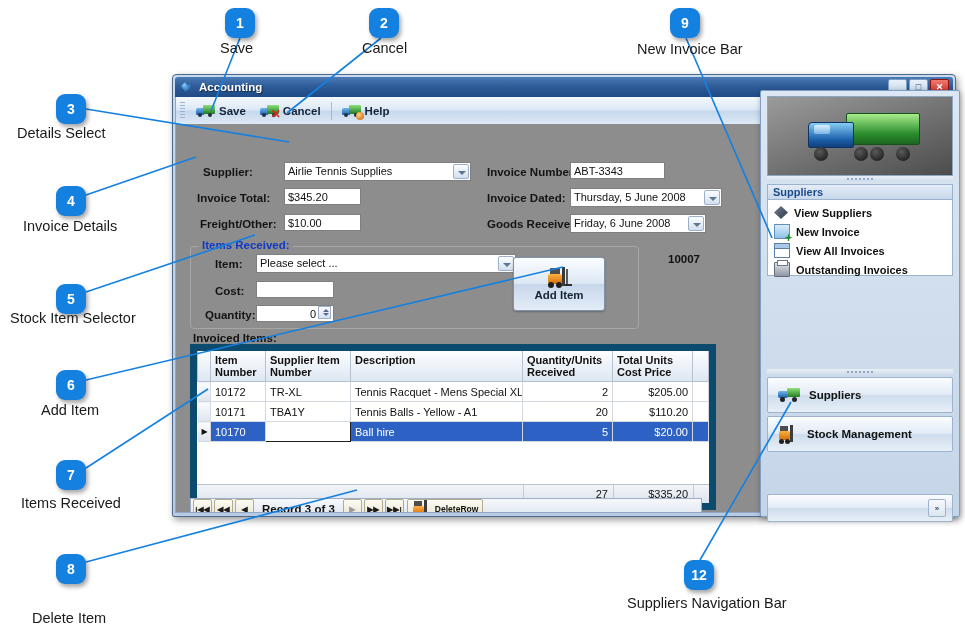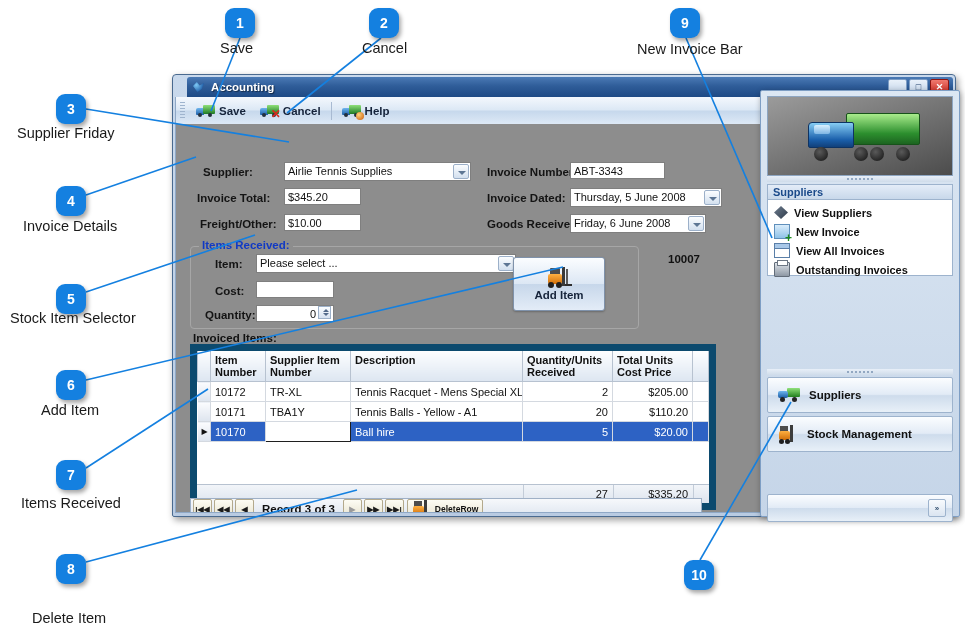--- a/index.html
+++ b/index.html
@@ -14,21 +14,21 @@
            box-shadow:2px 3px 4px rgba(0,0,0,.35);pointer-events:auto;}
   .callout-label{position:absolute;color:#1a1a1a;font-size:14.5px;
                  white-space:nowrap;pointer-events:auto;}
   #leaders{position:absolute;inset:0;z-index:35;pointer-events:none;}
 
   
   #win{position:absolute;left:172px;top:74px;width:782px;height:441px;
        z-index:10;border:1px solid #4a6a8f;border-radius:4px 4px 2px 2px;
        background:linear-gradient(180deg,#c9d9ec 0%,#b9cbe2 100%);
        box-shadow:2px 3px 7px rgba(0,0,0,.40);overflow:hidden;}
-  .titlebar{height:20px;margin:2px 2px 0 14px;border-radius:3px 3px 0 0;
+  .titlebar{height:20px;margin:2px 2px 0 2px;border-radius:3px 3px 0 0;
             background:linear-gradient(180deg,#4b7ab5 0%,#2f5d99 45%,#1e4a85 100%);
             display:flex;align-items:center;padding:0 2px;}
   .tb-ico{width:16px;height:14px;margin:0 4px 0 2px;position:relative;}
   .tb-ico:before{content:"";position:absolute;left:2px;top:2px;width:11px;height:10px;
       background:radial-gradient(circle at 30% 30%,#7ec8f5,#1f5fa8 70%);
       clip-path:polygon(0 40%,35% 0,60% 35%,100% 10%,80% 70%,40% 100%);}
   .tb-title{color:#fff;font-size:11.5px;font-weight:bold;
             text-shadow:1px 1px 1px rgba(0,0,0,.5);}
   .tb-btns{margin-left:auto;display:flex;gap:2px;padding-right:2px;}
   .tb-btn{width:17px;height:15px;border:1px solid #7d9dc4;border-radius:2px;
@@ -523,27 +523,28 @@
     <line x1="686" y1="38" x2="772" y2="238" stroke="#1480e0" stroke-width="1.6"></line>
     <line x1="700" y1="560" x2="791" y2="402" stroke="#1480e0" stroke-width="1.6"></line>
   </svg>
 
 <div id="annots">
     <div class="callout" style="left: 225px; top: 8px; background: rgb(20, 128, 224);">1</div>
     <div class="callout-label" style="left: 220px; top: 40px;">Save</div>
     <div class="callout" style="left: 369px; top: 8px; background: rgb(20, 128, 224);">2</div>
     <div class="callout-label" style="left: 362px; top: 40px;">Cancel</div>
     <div class="callout" style="left: 56px; top: 94px; background: rgb(20, 128, 224);">3</div>
-    <div class="callout-label" style="left: 17px; top: 125px;">Supplier Friday</div>
+    <div class="callout-label" style="left: 17px; top: 125px;">Details Select</div>
     <div class="callout" style="left: 56px; top: 186px; background: rgb(20, 128, 224);">4</div>
     <div class="callout-label" style="left: 23px; top: 218px;">Invoice Details</div>
     <div class="callout" style="left: 56px; top: 284px; background: rgb(20, 128, 224);">5</div>
     <div class="callout-label" style="left: 10px; top: 310px;">Stock Item Selector</div>
     <div class="callout" style="left: 56px; top: 370px; background: rgb(20, 128, 224);">6</div>
     <div class="callout-label" style="left: 41px; top: 402px;">Add Item</div>
     <div class="callout" style="left: 56px; top: 460px; background: rgb(20, 128, 224);">7</div>
     <div class="callout-label" style="left: 21px; top: 495px;">Items Received</div>
     <div class="callout" style="left: 56px; top: 554px; background: rgb(20, 128, 224);">8</div>
     <div class="callout-label" style="left: 32px; top: 586px; margin-top: 24px;">Delete Item</div>
     <div class="callout" style="left: 670px; top: 8px; background: rgb(20, 128, 224);">9</div>
     <div class="callout-label" style="left: 637px; top: 41px;">New Invoice Bar</div>
-    <div class="callout" style="left: 684px; top: 560px; background: rgb(20, 128, 224);">10</div>
+    <div class="callout" style="left: 684px; top: 560px; background: rgb(20, 128, 224);">12</div>
+    <div class="callout-label" style="left: 627px; top: 595px;">Suppliers Navigation Bar</div>
   </div>
 
 </body></html>

